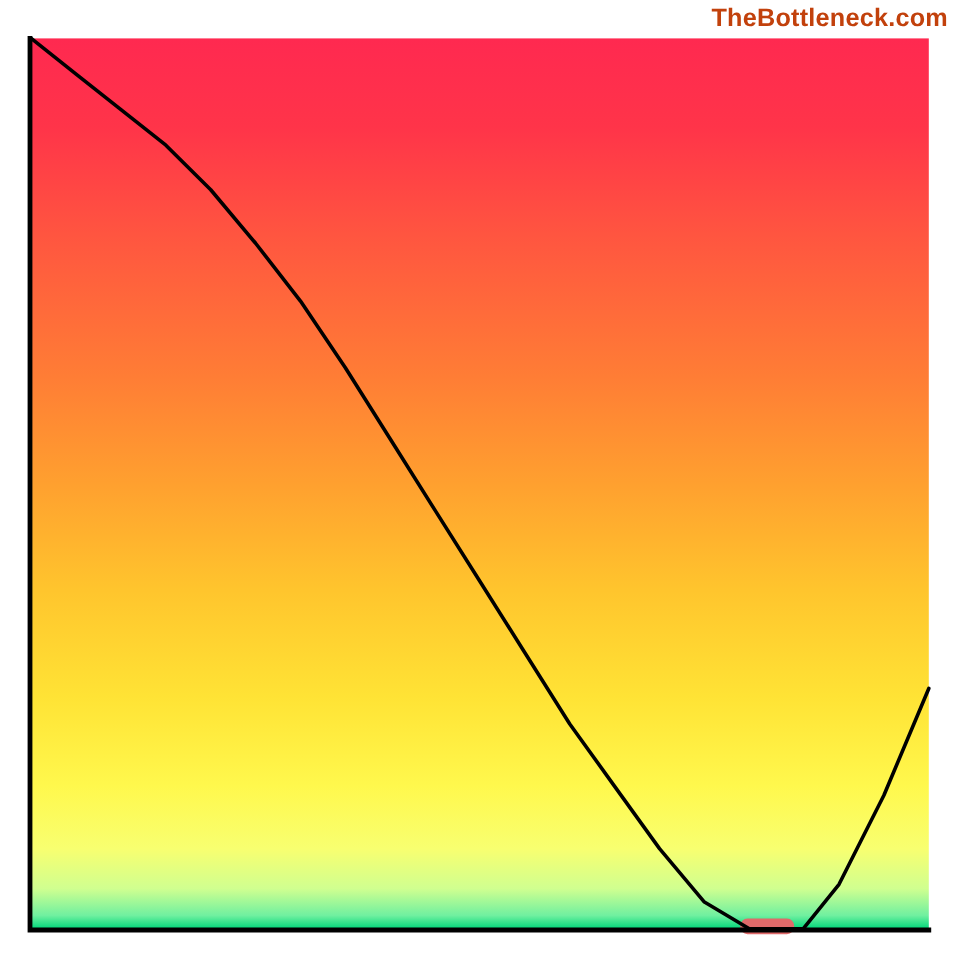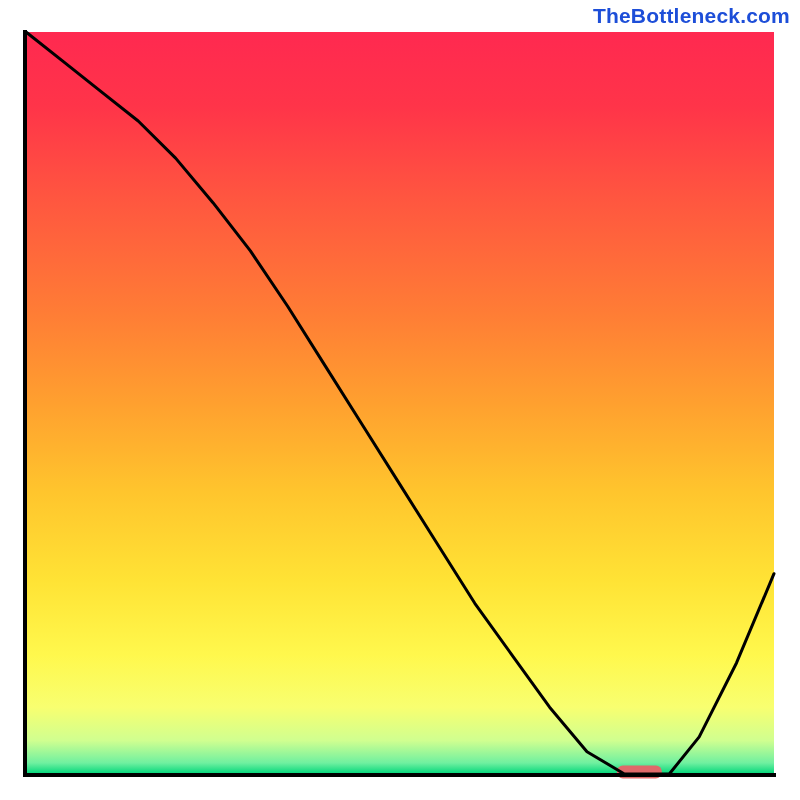--- a/index.html
+++ b/index.html
@@ -15,21 +15,21 @@
     position: relative;
     width: 800px;
     height: 800px;
   }
   .watermark {
     position: absolute;
     top: 4px;
     right: 10px;
     font-size: 21px;
     font-weight: 600;
-    color: #1d4ed8;
+    color: #c2410c;
     letter-spacing: 0.2px;
   }
   svg {
     position: absolute;
     top: 0;
     left: 0;
   }
 </style>
 </head>
 <body>

